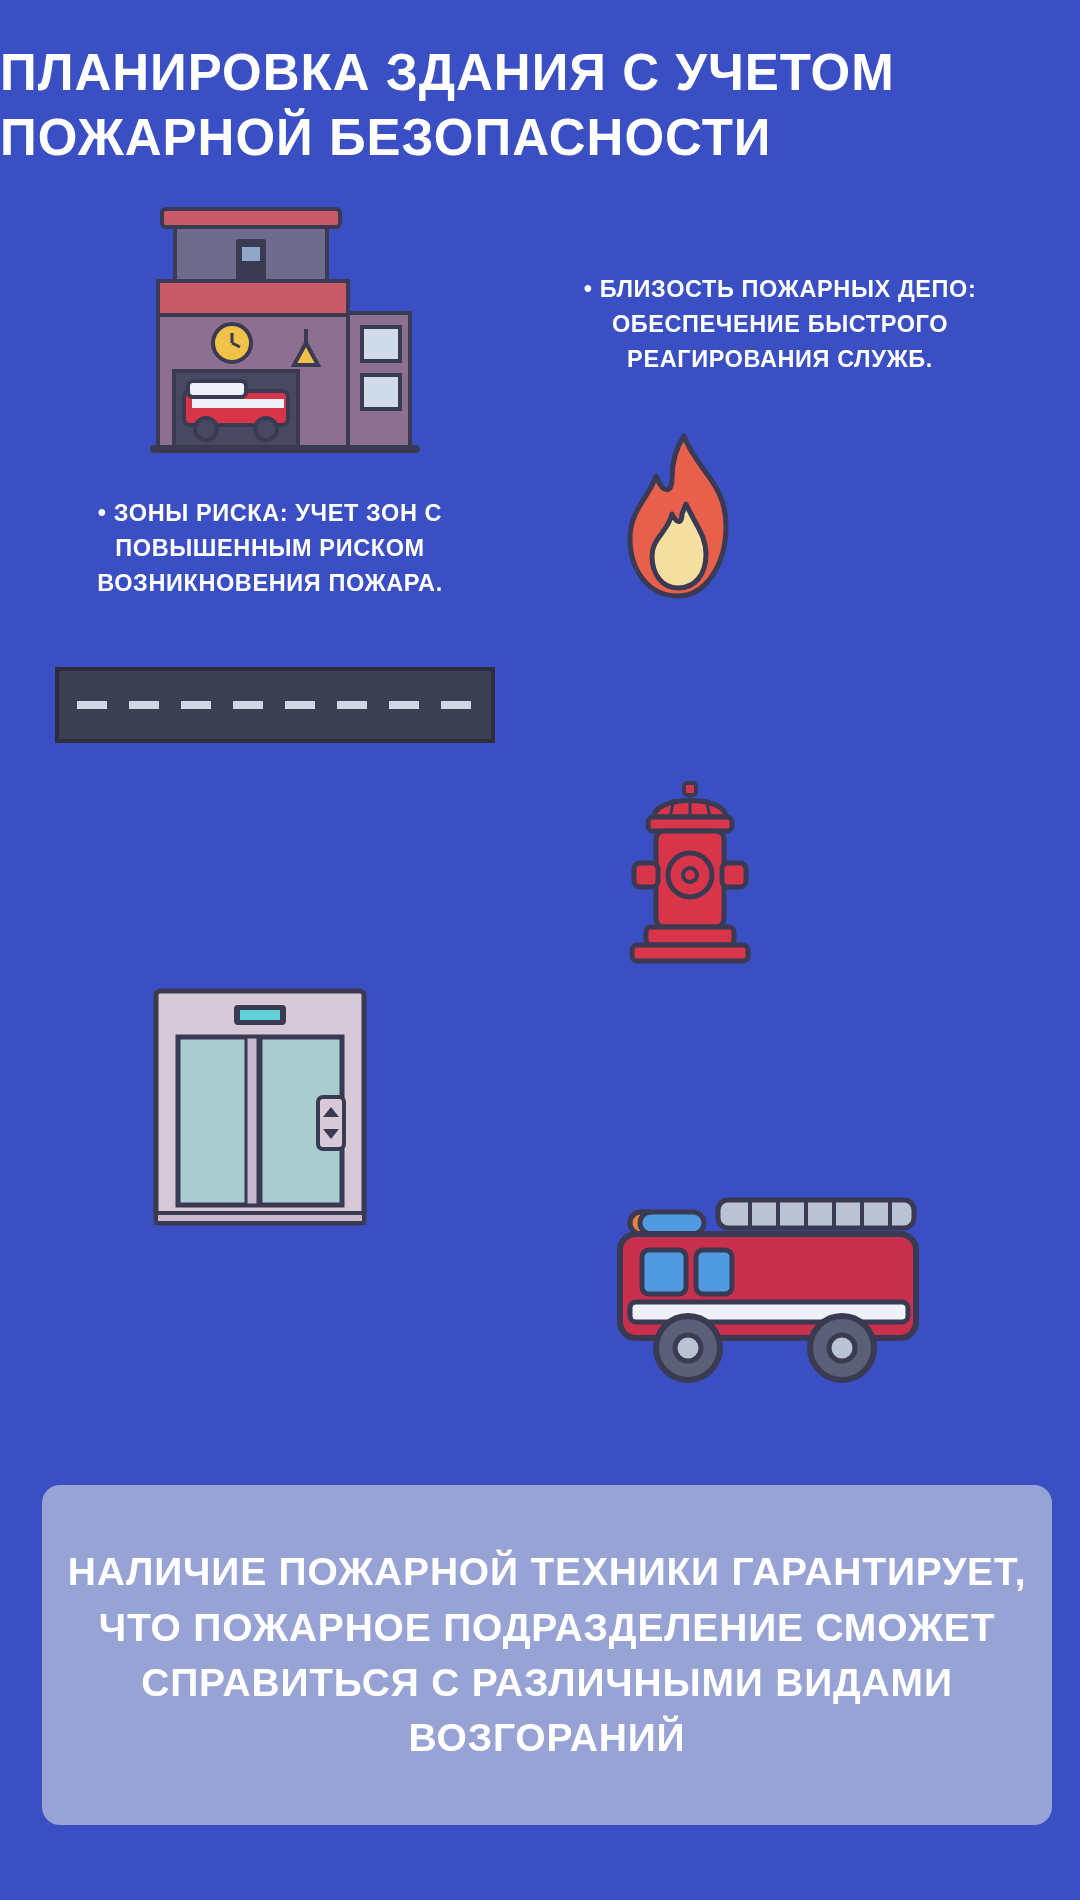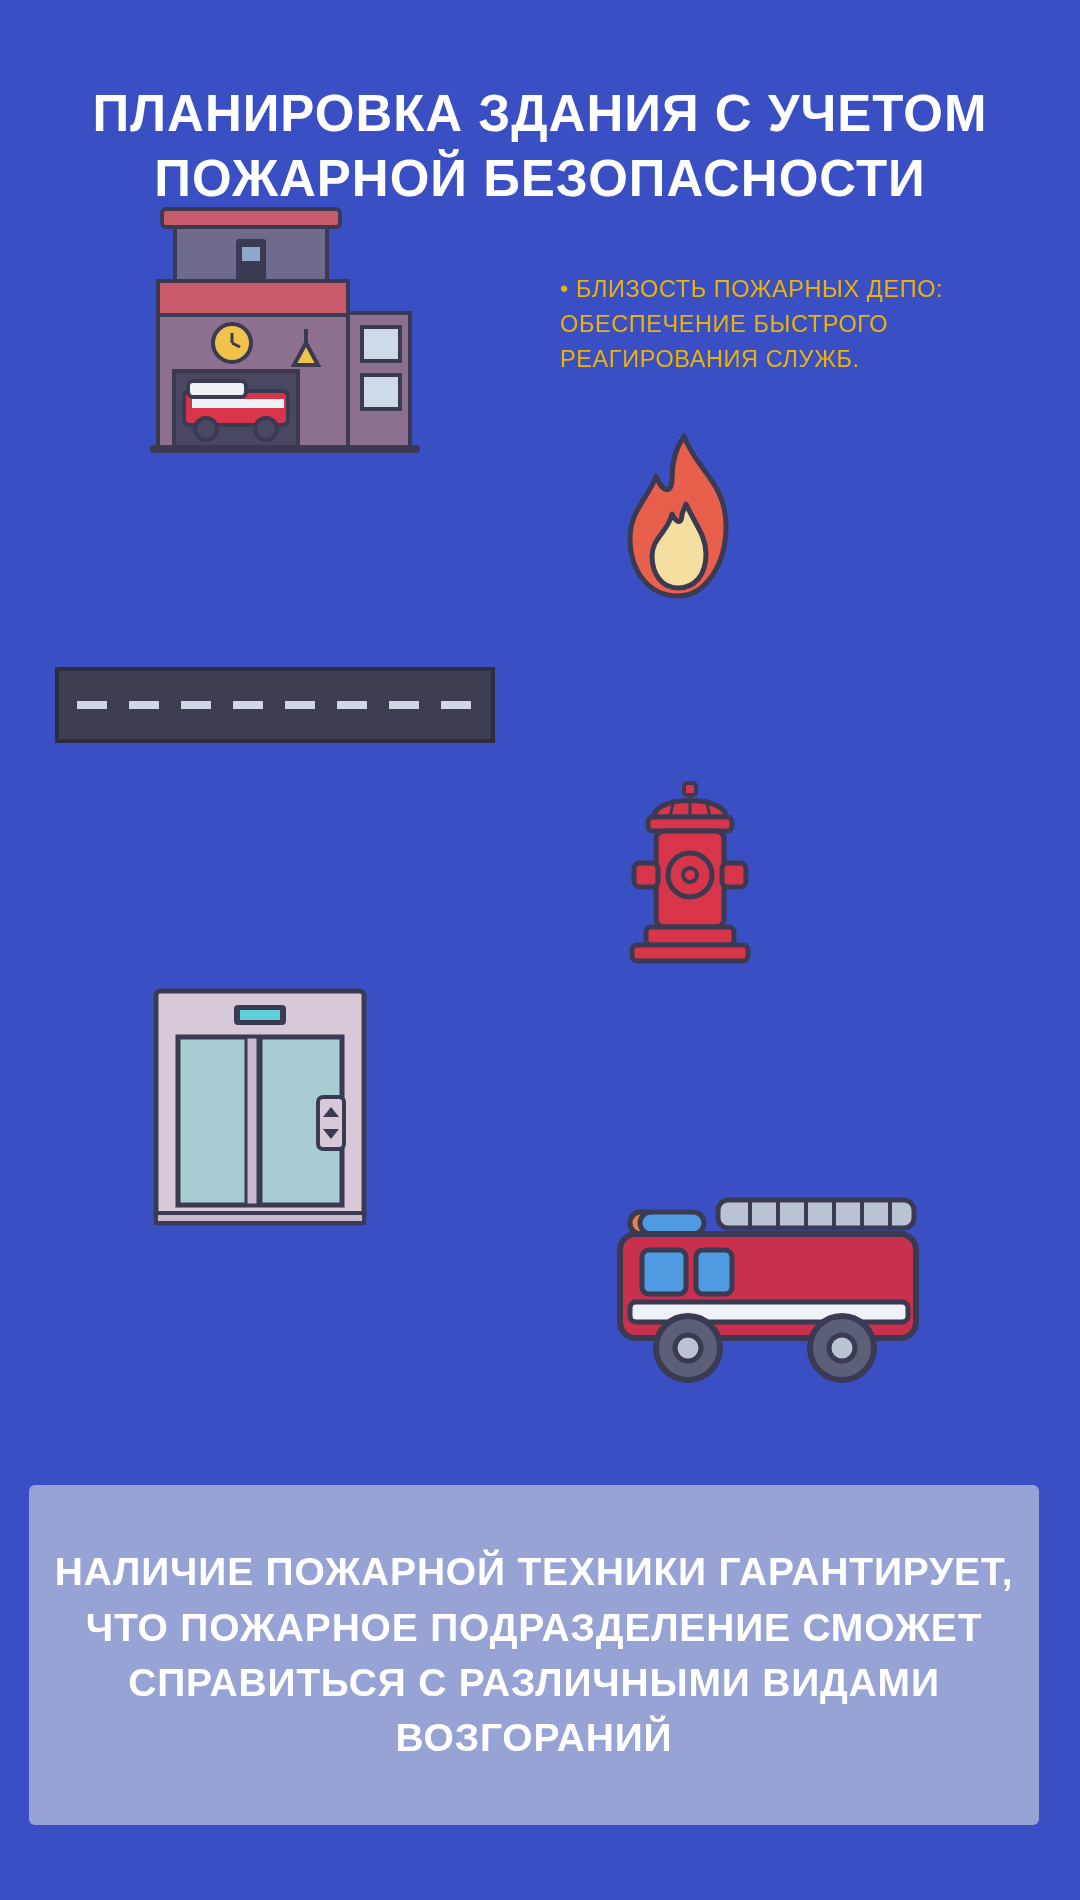--- a/index.html
+++ b/index.html
@@ -21,58 +21,57 @@
     background: #3b4fc4;
     box-sizing: border-box;
   }
 
   
   .title {
     position: absolute;
     top: 40px;
     left: 0;
     width: 1080px;
-    text-align: center;
     color: #ffffff;
     font-size: 51px;
     font-weight: bold;
     letter-spacing: 1px;
     line-height: 1.28;
     text-transform: uppercase;
-    margin-top: 41px;
   }
 
   
   .txt {
     position: absolute;
-    color: #eab308;
-    font-weight: normal;
+    color: #ffffff;
+    font-weight: bold;
     font-size: 23.5px;
     line-height: 1.48;
     letter-spacing: 0.6px;
+    text-align: center;
     text-transform: uppercase;
   }
 
   
   #txt-depot   { top: 272px;  left: 560px; width: 440px; }
   #txt-risk    { top: 496px;  left: 40px;  width: 460px; }
   #txt-drive   { top: 652px;  left: 545px; width: 480px; }
   #txt-water   { top: 810px;  left: 40px;  width: 480px; }
   #txt-lifts   { top: 1040px; left: 495px; width: 530px; }
   #txt-high    { top: 1265px; left: 30px;  width: 520px; }
 
   
   .callout {
     position: absolute;
-    left: 29px;
+    left: 42px;
     top: 1485px;
     width: 1010px;
     height: 340px;
     background: #97a3d4;
-    border-radius: 6px;
+    border-radius: 18px;
     box-sizing: border-box;
     display: flex;
     align-items: center;
     justify-content: center;
   }
   .callout-text {
     color: #ffffff;
     font-weight: bold;
     font-size: 39px;
     line-height: 1.42;
@@ -137,20 +136,21 @@
 
   <div class="txt" id="txt-depot">• БЛИЗОСТЬ ПОЖАРНЫХ ДЕПО: ОБЕСПЕЧЕНИЕ БЫСТРОГО РЕАГИРОВАНИЯ СЛУЖБ.</div>
 
   <div class="ill" id="ill-flame">
     <svg width="140" height="175" viewBox="0 0 140 175" xmlns="http://www.w3.org/2000/svg">
       <path d="M74 6 C86 40 116 52 116 96 C116 134 96 166 68 166 C38 166 20 140 20 108 C20 80 40 66 46 46 C54 66 62 62 62 48 C62 34 66 18 74 6 Z" fill="#e8604c" stroke="#3a3a52" stroke-width="5" stroke-linejoin="round"></path>
       <path d="M76 74 C86 96 96 106 96 124 C96 146 84 158 68 158 C52 158 42 144 42 126 C42 108 58 102 62 84 C68 96 72 92 72 84 Z" fill="#f5dfa0" stroke="#3a3a52" stroke-width="5" stroke-linejoin="round"></path>
     </svg>
   </div>
 
+  <div class="txt" id="txt-risk">• ЗОНЫ РИСКА: УЧЕТ ЗОН С ПОВЫШЕННЫМ РИСКОМ ВОЗНИКНОВЕНИЯ ПОЖАРА.</div>
 
   <div class="ill" id="ill-road">
     <svg width="440" height="80" viewBox="0 0 440 80" xmlns="http://www.w3.org/2000/svg">
       <rect x="2" y="4" width="436" height="72" fill="#3c3f52" stroke="#2c2e3e" stroke-width="4"></rect>
       <line x1="22" y1="40" x2="418" y2="40" stroke="#cfd6e4" stroke-width="8" stroke-dasharray="30 22"></line>
     </svg>
   </div>
 
 
   <div class="ill" id="ill-hydrant">

